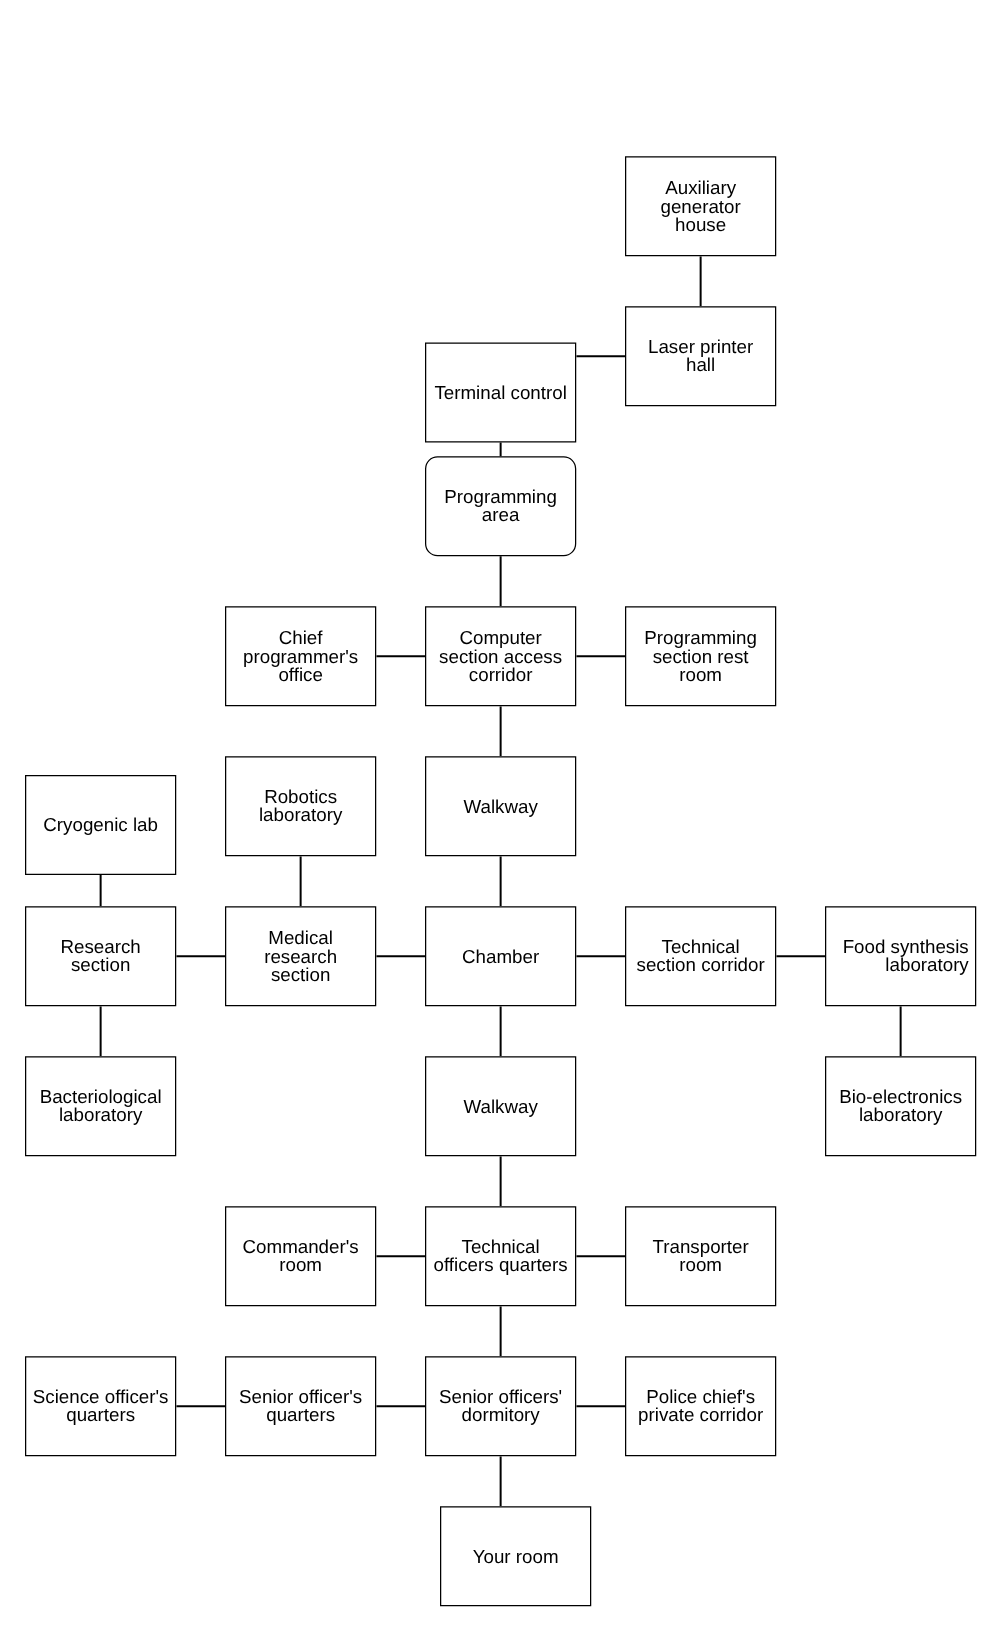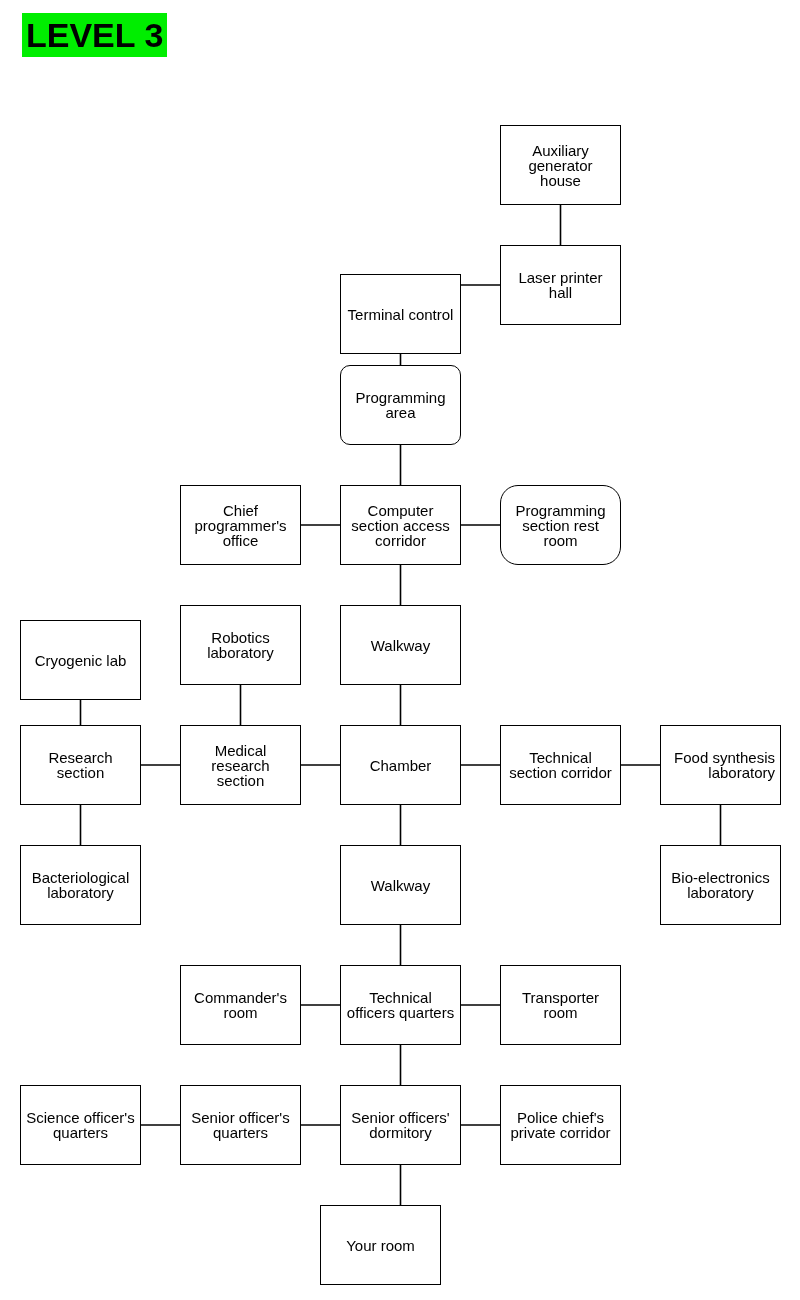--- a/index.html
+++ b/index.html
@@ -63,21 +63,20 @@
   .room-label {
     display: block;
     width: 100%;
   }
 </style>
 </head>
 <body style="background: rgb(255, 255, 255);">
 
 <div id="map-canvas">
 
-  <div class="level-title" style="background: rgb(0, 238, 0); color: rgb(0, 0, 0);">LEVEL 3</div>
 
   <svg class="edges" id="edge-layer" viewBox="0 0 800 1300" xmlns="http://www.w3.org/2000/svg">
       <line x1="560.5" y1="205" x2="560.5" y2="245" stroke="#000000" stroke-width="1.6"></line>
       <line x1="461" y1="285" x2="500" y2="285" stroke="#000000" stroke-width="1.6"></line>
       <line x1="400.5" y1="325" x2="400.5" y2="365" stroke="#000000" stroke-width="1.6"></line>
       <line x1="400.5" y1="445" x2="400.5" y2="485" stroke="#000000" stroke-width="1.6"></line>
       <line x1="301" y1="525" x2="340" y2="525" stroke="#000000" stroke-width="1.6"></line>
       <line x1="461" y1="525" x2="500" y2="525" stroke="#000000" stroke-width="1.6"></line>
       <line x1="400.5" y1="565" x2="400.5" y2="605" stroke="#000000" stroke-width="1.6"></line>
       <line x1="80.5" y1="685" x2="80.5" y2="725" stroke="#000000" stroke-width="1.6"></line>
@@ -112,21 +111,21 @@
       </div>
       <div class="room" style="left: 340px; top: 365px; border-radius: 10px;">
         <span class="room-label">Programming area</span>
       </div>
       <div class="room" style="left: 180px; top: 485px;">
         <span class="room-label">Chief programmer's office</span>
       </div>
       <div class="room" style="left: 340px; top: 485px;">
         <span class="room-label">Computer section access corridor</span>
       </div>
-      <div class="room" style="left: 500px; top: 485px; border-radius: 18px;">
+      <div class="room" style="left: 500px; top: 485px;">
         <span class="room-label">Programming section rest room</span>
       </div>
       <div class="room" style="left: 20px; top: 620px;">
         <span class="room-label">Cryogenic lab</span>
       </div>
       <div class="room" style="left: 180px; top: 605px;">
         <span class="room-label">Robotics laboratory</span>
       </div>
       <div class="room" style="left: 340px; top: 605px;">
         <span class="room-label">Walkway</span>
@@ -169,18 +168,18 @@
       </div>
       <div class="room" style="left: 180px; top: 1085px;">
         <span class="room-label">Senior officer's quarters</span>
       </div>
       <div class="room" style="left: 340px; top: 1085px;">
         <span class="room-label">Senior officers' dormitory</span>
       </div>
       <div class="room" style="left: 500px; top: 1085px;">
         <span class="room-label">Police chief's private corridor</span>
       </div>
-      <div class="room" style="left: 320px; top: 1205px;">
+      <div class="room" style="left: 352px; top: 1205px;">
         <span class="room-label">Your room</span>
       </div>
     </div>
 
 </div>
 
 </body></html>

